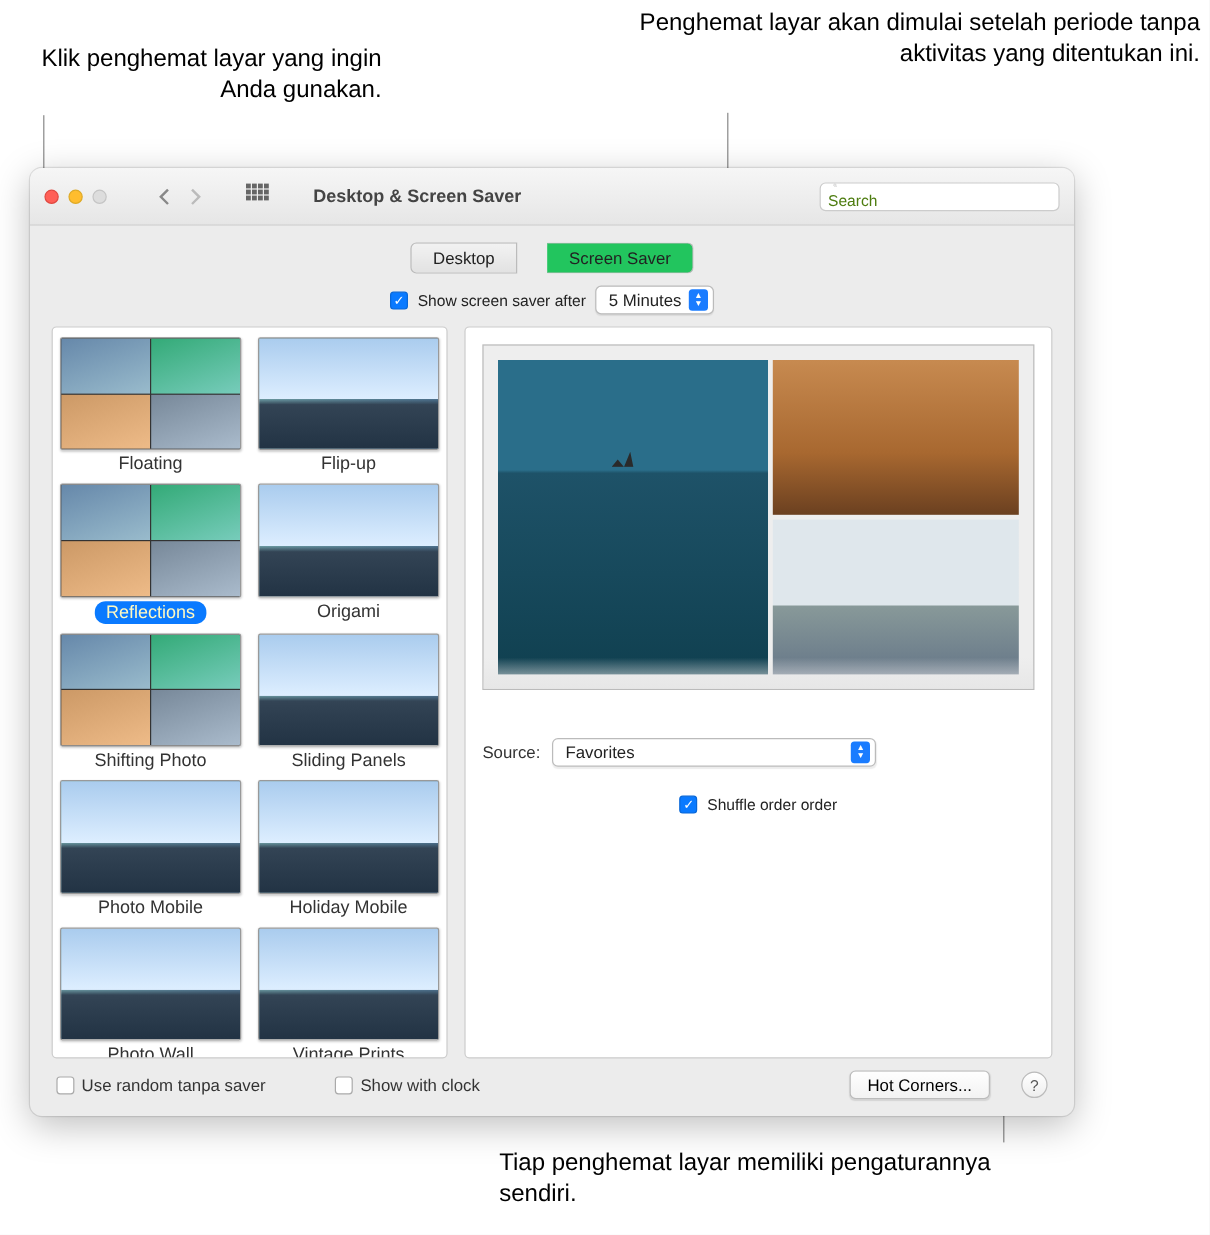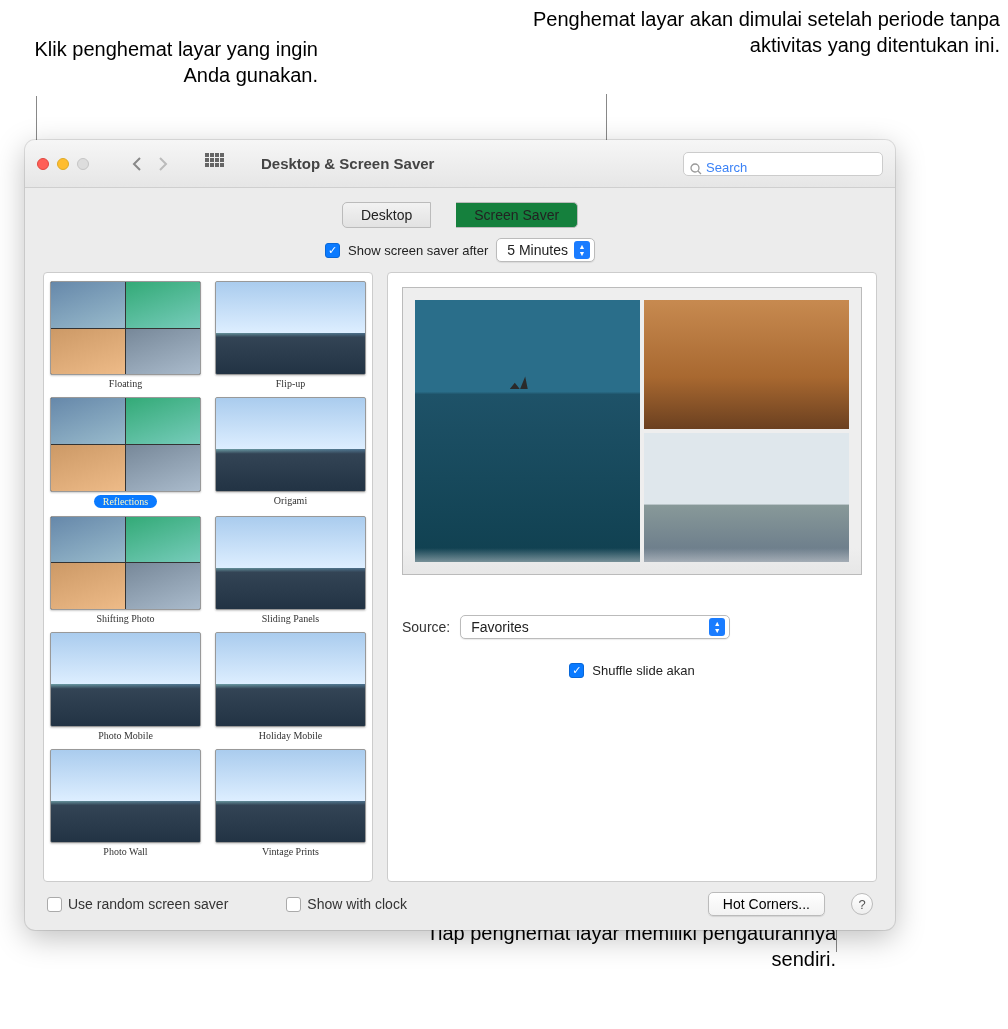--- a/index.html
+++ b/index.html
@@ -50,31 +50,31 @@
   .dot.gray { background: #ddd; border:1px solid #c5c5c5;}
   .navbtns { display:flex; gap:2px; margin-left:6px;}
   .navbtn { width:24px; height:24px; display:flex;align-items:center;justify-content:center;color:#888;}
   .gridicon { width:22px;height:22px;margin:0 6px; display:grid;grid-template-columns:repeat(4,4px);grid-template-rows:repeat(3,4px);gap:1px;}
   .gridicon span{background:#666;}
   .wintitle { font-weight:600; font-size:15px; color:#444; margin-left:4px;}
   .searchwrap { margin-left:auto; }
   .searchbox {
     width: 200px; height:24px; border-radius:5px;
     background:#fff; border:1px solid #ccc;
-    display:flex;align-items:flex-end;padding:0 6px;color:#3b82f6;gap:4px;
+    display:flex;align-items:flex-start;padding:0 6px;color:#4d7c0f;gap:4px;flex-direction:column;
   }
   .content { padding: 14px 18px 0 18px; height:calc(100% - 48px); display:flex;flex-direction:column;}
   .seg { display:flex; justify-content:center; margin-bottom:10px;gap:25px;}
   .segbtn {
     padding:4px 18px; font-size:14px; background:#fff;
     border:1px solid #bbb; cursor:pointer;
   }
   .segbtn:first-child{border-radius:5px 0 0 5px;background:linear-gradient(#fafafa,#eee);}
   .segbtn:last-child{border-radius:0 5px 5px 0;border-left:none;}
-  .segbtn.active{background:#15803d;}
+  .segbtn.active{background:#22c55e;}
   .segbtn.inactive{background:linear-gradient(#f2f2f2,#e2e2e2);}
   .showrow { display:flex;justify-content:center;align-items:center;gap:8px;margin-bottom:10px;}
   .checkbox {
     width:15px;height:15px;border-radius:3px;background:#0a7aff;
     display:flex;align-items:center;justify-content:center;color:#fff;font-size:11px;
     border:1px solid #0867d8;
   }
   .checkbox.empty{background:#fff;border:1px solid #aaa;}
   .select {
     display:flex;align-items:center;gap:6px;
@@ -85,21 +85,21 @@
   .select .arrows{
     width:16px;height:18px;border-radius:3px;background:#1a7cff;
     display:flex;flex-direction:column;align-items:center;justify-content:center;color:#fff;font-size:7px;line-height:7px;
   }
   .panels { display:flex; gap:14px; flex:1; min-height:0;}
   .leftpanel {
     width:330px;background:#fff;border:1px solid #ccc;border-radius:4px;
     padding:8px 6px; overflow:hidden;
   }
   .thumbgrid { display:grid;grid-template-columns:1fr 1fr;gap:8px 14px;}
-  .thumbitem { text-align:center;font-size:10px;color:#333;font-family:Liberation Serif, serif;}
+  .thumbitem { text-align:center;font-size:15px;color:#333;}
   .thumb {
     width:100%;aspect-ratio:16/10;border:1px solid #999;border-radius:2px;
     background:linear-gradient(135deg,#7aa,#468);position:relative;overflow:hidden;
     box-shadow: 0 1px 2px rgba(0,0,0,0.2);
     margin-bottom:3px;
   }
   .thumb.grid4 { display:grid;grid-template-columns:1fr 1fr;grid-template-rows:1fr 1fr;gap:1px;background:#333;}
   .thumb.grid4 > div{background:linear-gradient(160deg,#68a,#9bc);}
   .thumb.grid4 > div:nth-child(2){background:linear-gradient(160deg,#3a7,#7cb);}
   .thumb.grid4 > div:nth-child(3){background:linear-gradient(160deg,#c96,#eb8);}
@@ -149,21 +149,21 @@
   }
   .bracket {
     position:absolute;border-right:1px solid #888;border-top:1px solid #888;border-bottom:1px solid #888;
   }
 </style>
 </head>
 <body>
 
 <div class="callout" style="left:28px;top:36px;width:290px;">Klik penghemat layar yang ingin Anda gunakan.</div>
 <div class="callout" style="left:530px;top:6px;width:470px;">Penghemat layar akan dimulai setelah periode tanpa aktivitas yang ditentukan ini.</div>
-<div class="callout" style="left:416px;top:920px;width:420px;text-align:right;">Tiap penghemat layar memiliki pengaturannya sendiri.</div>
+<div class="callout" style="left:416px;top:956px;width:420px;text-align:left;">Tiap penghemat layar memiliki pengaturannya sendiri.</div>
 
 <div class="callout-line" style="left:36px;top:96px;width:1px;height:376px;"></div>
 <div class="callout-line" style="left:36px;top:472px;width:40px;height:1px;"></div>
 <div class="callout-line" style="left:606px;top:94px;width:1px;height:186px;"></div>
 <div class="callout-line" style="left:836px;top:812px;width:1px;height:140px;"></div>
 
 <div class="bracket" style="left:838px;top:686px;width:18px;height:116px;"></div>
 
 <div class="window">
   <div class="titlebar">
@@ -264,29 +264,29 @@
         </div>
         <div class="sourceRow">
           <label>Source:</label>
           <div class="select sourceSelect" style="justify-content:space-between;">
             <span>Favorites</span>
             <span class="arrows">▲<br>▼</span>
           </div>
         </div>
         <div class="shufflerow">
           <div class="checkbox">✓</div>
-          <span>Shuffle slide akan</span>
+          <span>Shuffle order order</span>
         </div>
       </div>
     </div>
 
     <div class="bottombar">
       <div class="group">
         <div class="checkbox empty"></div>
-        <span>Use random screen saver</span>
+        <span>Use random tanpa saver</span>
       </div>
       <div class="group" style="margin-left:40px;">
         <div class="checkbox empty"></div>
         <span>Show with clock</span>
       </div>
       <button class="pushbtn">Hot Corners...</button>
       <div class="helpbtn">?</div>
     </div>
   </div>
 </div>

